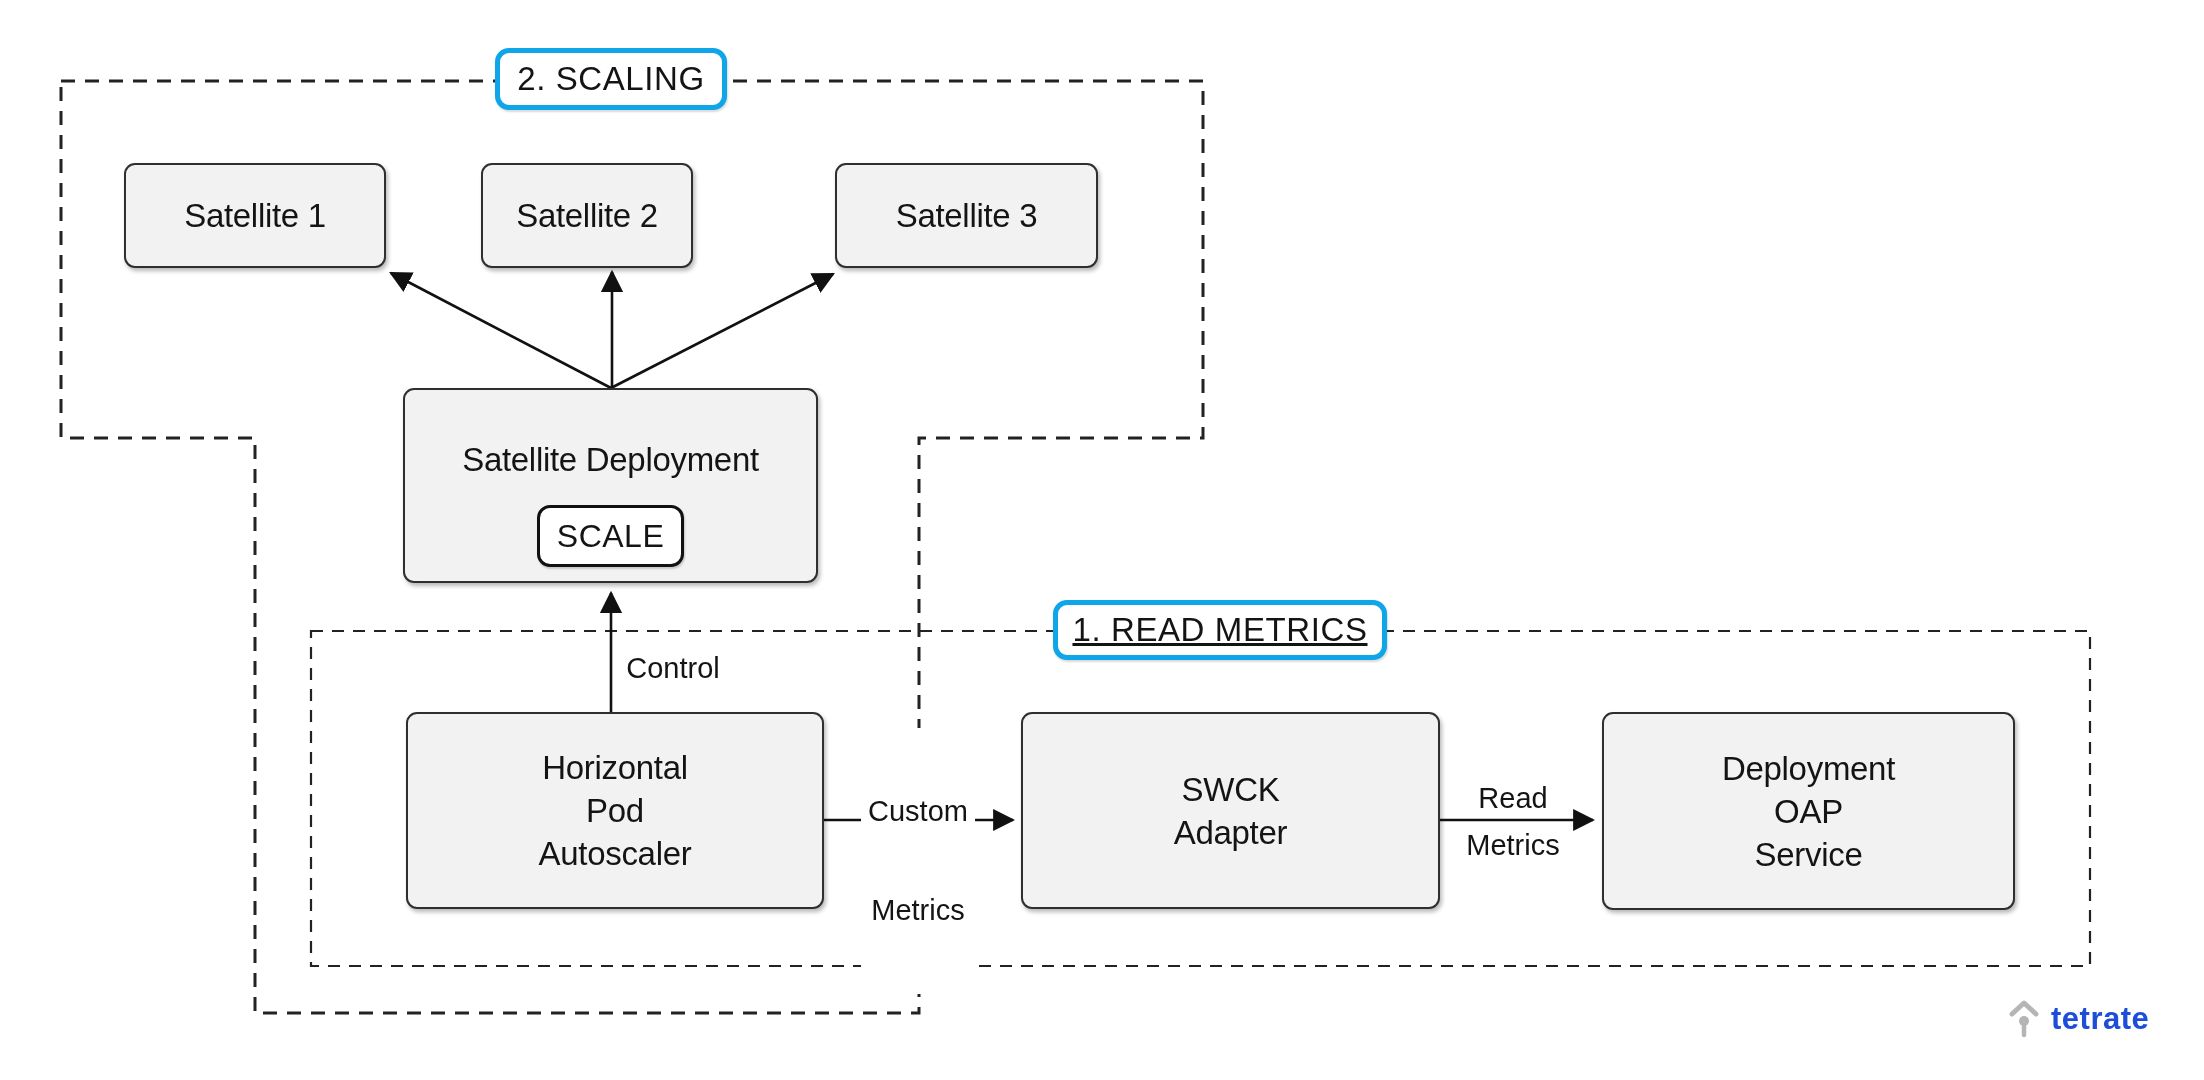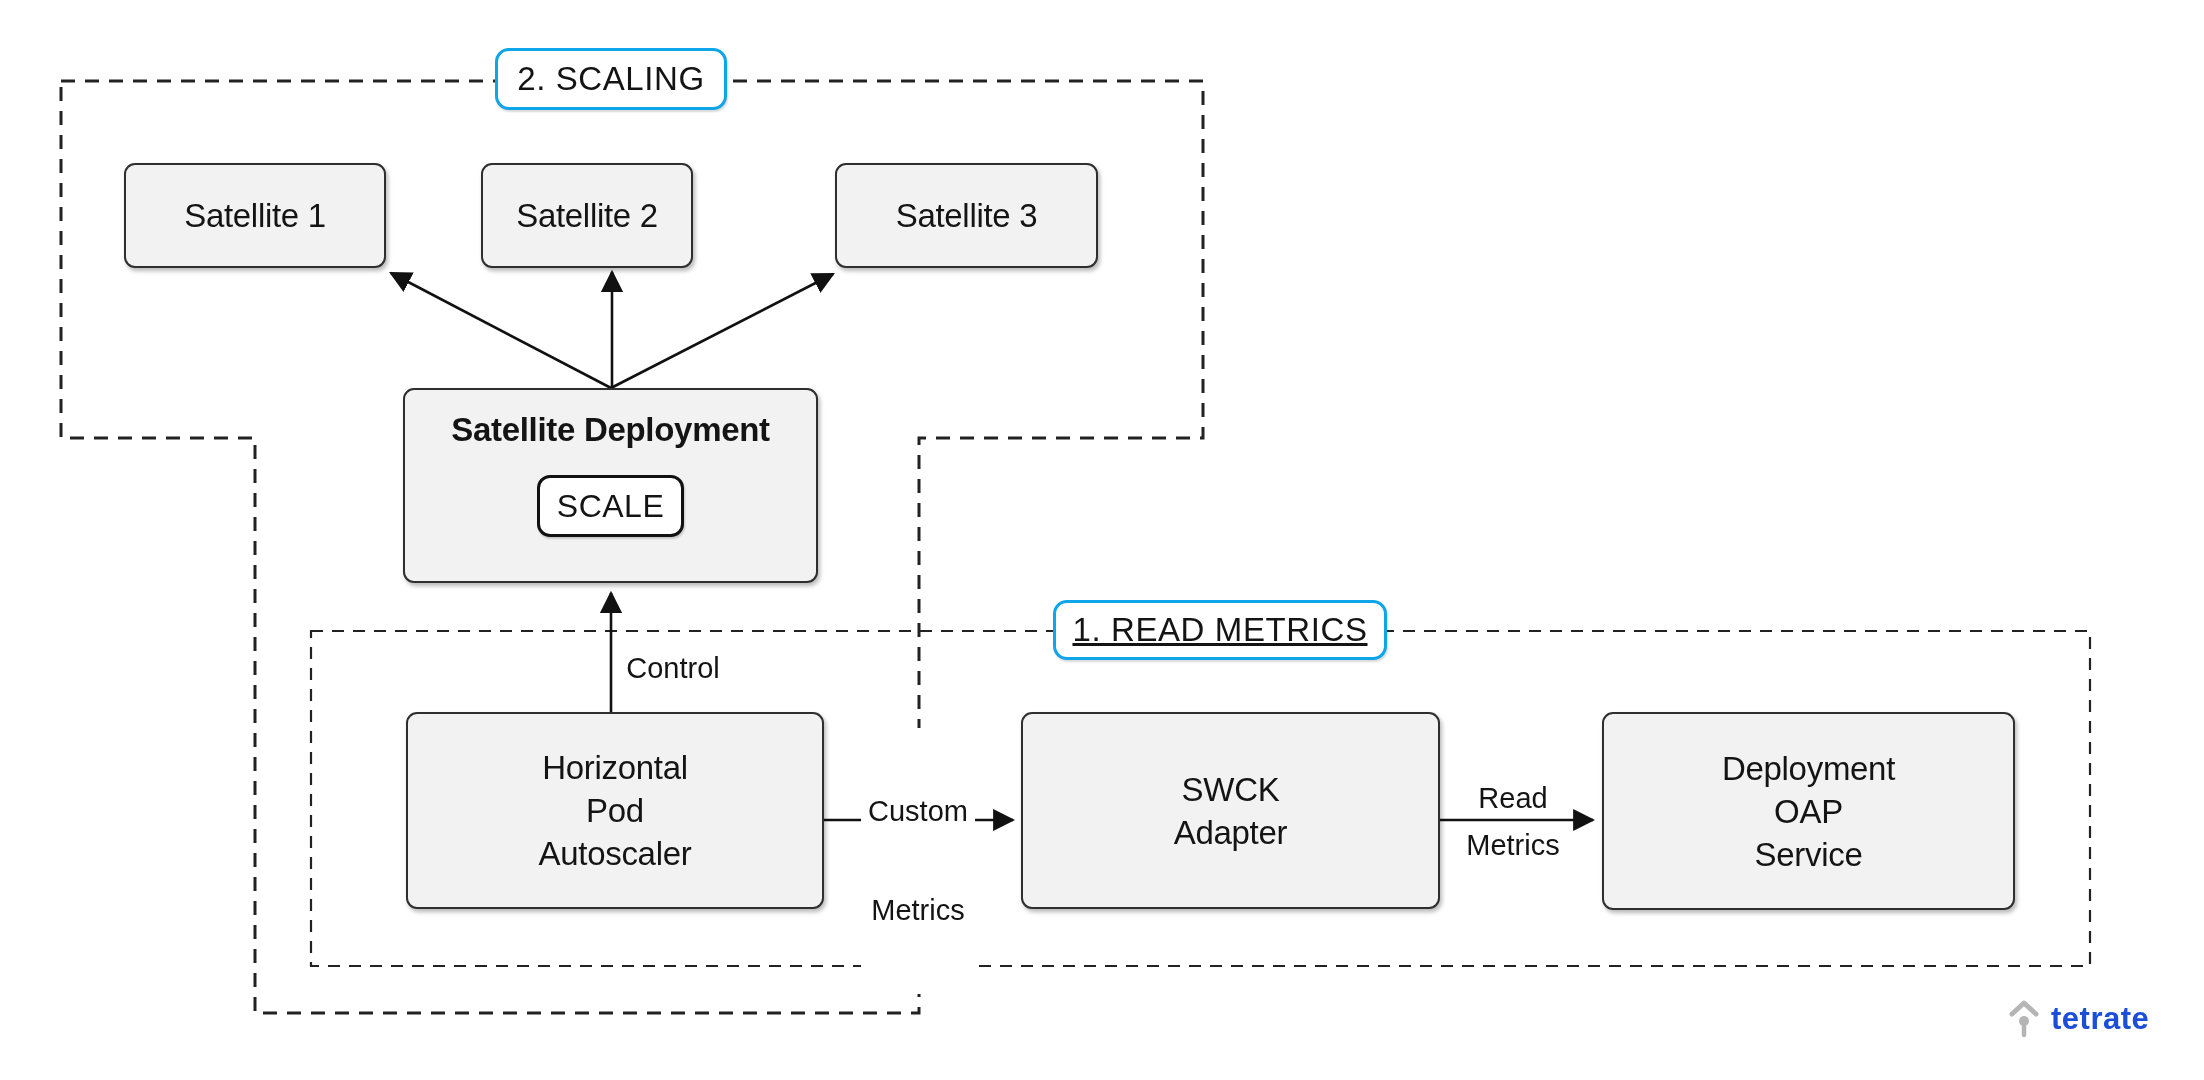--- a/index.html
+++ b/index.html
@@ -30,21 +30,21 @@
     letter-spacing:-0.3px;
     line-height:43px;
     z-index:2;
   }
   .node .nline{display:block;}
 
   #sat1{left:124px;top:163px;width:262px;height:105px;}
   #sat2{left:481px;top:163px;width:212px;height:105px;}
   #sat3{left:835px;top:163px;width:263px;height:105px;}
   #satdep{left:403px;top:388px;width:415px;height:195px;justify-content:flex-start;}
-  #satdep .title{margin-top:18px;font-weight:bold;}
+  #satdep .title{margin-top:48px;}
   #hpa{left:406px;top:712px;width:418px;height:197px;}
   #swck{left:1021px;top:712px;width:419px;height:197px;text-align:right;}
   #oap{left:1602px;top:712px;width:413px;height:198px;}
 
   .scale-btn{
     box-sizing:border-box;
     margin-top:24px;
     width:147px;height:62px;
     background:#ffffff;
     border:3px solid #111111;
@@ -52,21 +52,21 @@
     display:flex;align-items:center;justify-content:center;
     font-size:32px;letter-spacing:0.5px;
     box-shadow:1px 2px 2px rgba(0,0,0,0.18);
   }
 
   
   .region-label{
     position:absolute;
     box-sizing:border-box;
     background:#ffffff;
-    border:3px solid #0ea5e9;
+    border:5px solid #0ea5e9;
     border-radius:14px;
     display:flex;align-items:center;justify-content:center;
     font-size:33px;letter-spacing:0.6px;
     z-index:4;
     box-shadow:1px 2px 2px rgba(0,0,0,0.15);
   }
   #scaling-label{left:495px;top:48px;width:232px;height:62px;}
   #read-label{left:1053px;top:600px;width:334px;height:60px;text-decoration:underline;}
 
   

